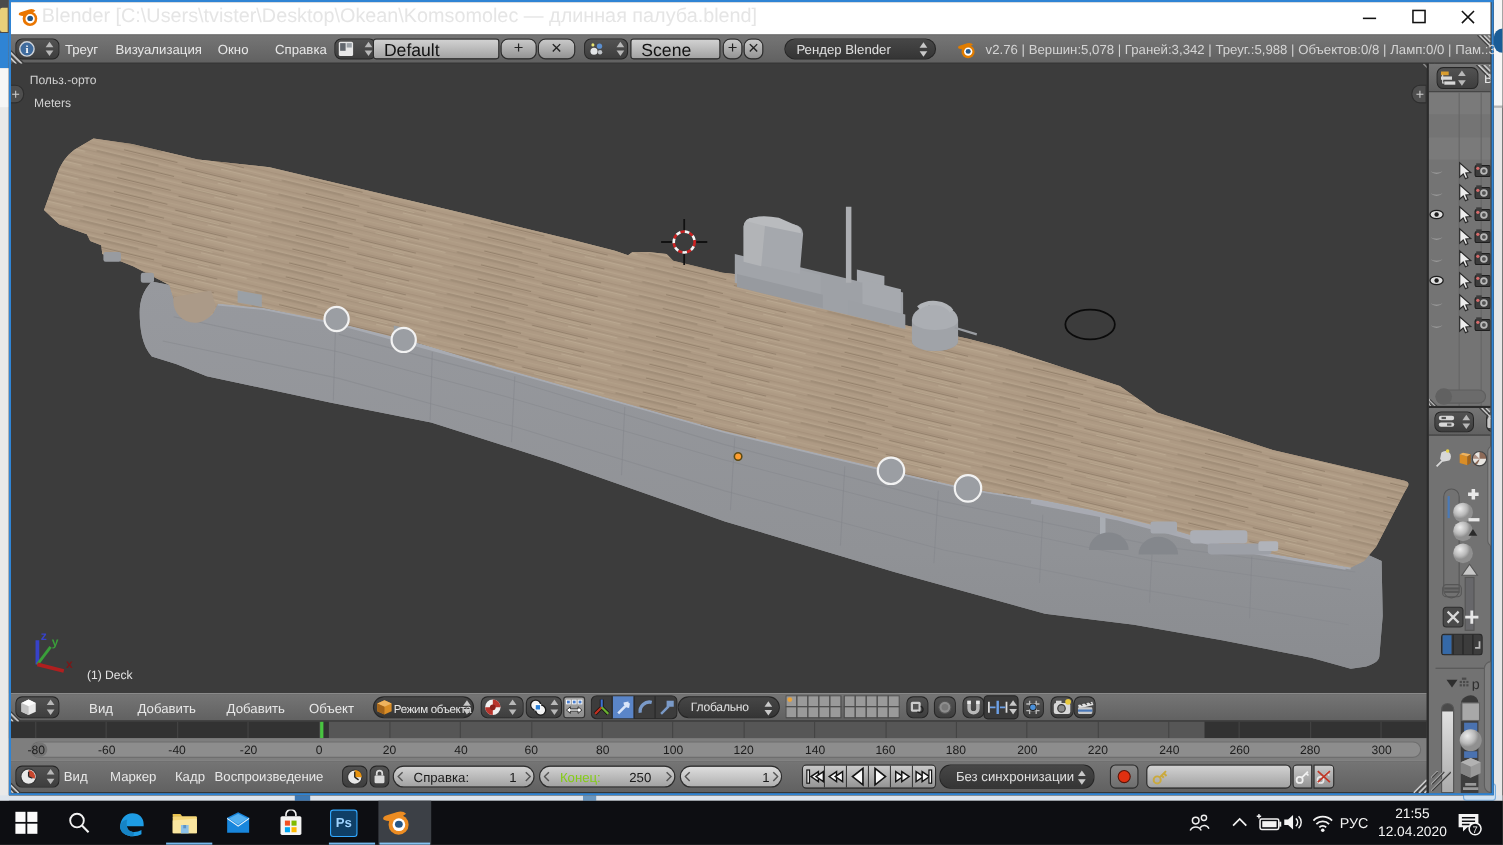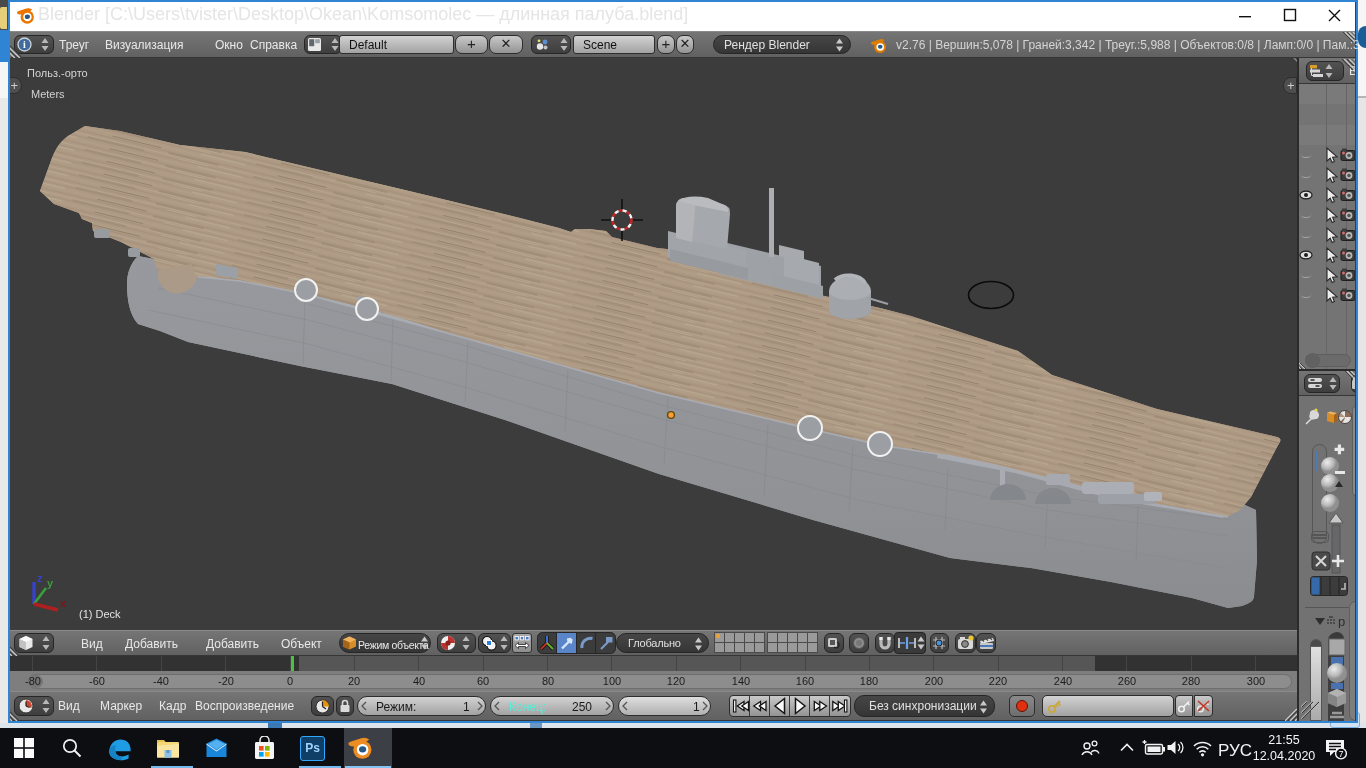--- a/index.html
+++ b/index.html
@@ -1,18 +1,18 @@
 <!DOCTYPE html>
 <html><head><meta charset="utf-8"><style>
 *{margin:0;padding:0;box-sizing:border-box}
 html,body{width:1366px;height:768px;overflow:hidden;font-family:"Liberation Sans",sans-serif}
 body{position:relative;background:#3c3c3c}
 .a{position:absolute}
 .t{position:absolute;font-size:12px;color:#e8e8e8;white-space:nowrap}
-.fld{position:absolute;background:linear-gradient(#d2d2d2,#a2a2a2);border:1px solid #2d2d2d;border-radius:10px;color:#111;font-size:12px}
+.fld{position:absolute;background:linear-gradient(#d2d2d2,#a2a2a2);border:1px solid #2d2d2d;border-radius:10px;color:#111;font-size:16px}
 .dk{position:absolute;background:linear-gradient(#464646,#353535);border:1px solid #262626;border-radius:10px;color:#e0e0e0;font-size:12px}
 .wbtn{position:absolute;background:linear-gradient(#c9c9c9,#939393);border:1px solid #2d2d2d;border-radius:7px;color:#222}
 .ebtn{position:absolute;background:linear-gradient(#525252,#3e3e3e);border:1px solid #262626;border-radius:6px}
 .hdr{position:absolute;left:8px;width:1289px;background:linear-gradient(#757575 0,#6e6e6e 35%,#616161 100%);border-top:1px solid #8a8a8a;border-bottom:1px solid #363636}
 </style></head><body>
 
 <div class="a" style="left:0;top:0;width:8px;height:728px;background:#bfbfbf"></div>
 <div class="a" style="left:0;top:0;width:8px;height:30px;background:#4a4a4a"></div>
 <div class="a" style="left:0;top:7px;width:7px;height:22px;background:#e7cf7a;border-radius:2px 0 0 2px"></div>
 <div class="a" style="left:0;top:30px;width:8px;height:32px;background:#2f84d4"></div>
@@ -54,21 +54,21 @@
 <div class="hdr" style="left:0;top:31px;height:27px;width:1347px"></div>
 <div class="ebtn" style="left:6px;top:35px;width:40px;height:19px"></div>
 <svg class="a" style="left:9px;top:37px" width="34" height="15" viewBox="0 0 34 15">
  <circle cx="7.5" cy="7.5" r="6.5" fill="#3f6b9d" stroke="#cfd4da" stroke-width="1.3"></circle>
  <text x="7.5" y="11" font-size="10" font-weight="bold" fill="#fff" text-anchor="middle" font-family="Liberation Serif">i</text>
  <path d="M28 1 l3.5 5 h-7z" fill="#b8b8b8"></path>
       <path d="M28 14 l3.5 -5 h-7z" fill="#b8b8b8"></path>
 </svg>
 <div class="t" style="left:51px;top:38px">Треуг</div>
 <div class="t" style="left:97px;top:38px">Визуализация</div>
-<div class="t" style="left:207px;top:38px">Окно</div>
+<div class="t" style="left:190px;top:38px">Окно</div>
 <div class="t" style="left:242px;top:38px">Справка</div>
 <div class="ebtn" style="left:296px;top:35px;width:38px;height:19px"></div>
 <svg class="a" style="left:299px;top:37px" width="34" height="15" viewBox="0 0 34 15">
  <rect x="1" y="1" width="13" height="13" rx="1.5" fill="#e8e8e8"></rect>
  <rect x="2.2" y="2.2" width="5" height="7" fill="#62676d"></rect>
  <rect x="8.2" y="2.2" width="4.6" height="4" fill="#9aa0a6"></rect>
  <path d="M28 1 l3.5 5 h-7z" fill="#b8b8b8"></path>
       <path d="M28 14 l3.5 -5 h-7z" fill="#b8b8b8"></path>
 </svg>
 <div class="fld" style="left:331px;top:35px;width:115px;height:19px;border-radius:3px;padding:2px 0 0 9px">Default</div>
@@ -445,28 +445,28 @@
 <div class="ebtn" style="left:328px;top:696px;width:18px;height:20px"></div>
 <svg class="a" style="left:330px;top:698px" width="14" height="16" viewBox="0 0 14 16">
       <rect x="2.5" y="7" width="9" height="7" rx="1" fill="#dadada"></rect>
       <path d="M4.5 7 V5 a2.5 2.5 0 0 1 5 0 V7" fill="none" stroke="#dadada" stroke-width="1.6"></path>
     </svg>
 <div class="fld" style="left:349px;top:696px;width:129px;height:20px"></div>
 <svg class="a" style="left:353px;top:701px" width="122" height="10" viewBox="0 0 122 10">
       <path d="M5 1 L1 5 5 9" fill="none" stroke="#555" stroke-width="1.3"></path>
       <path d="M117 1 L121 5 117 9" fill="none" stroke="#555" stroke-width="1.3"></path>
     </svg>
-<div class="t" style="left:368px;top:700px;color:#1a1a1a">Режим:</div>
+<div class="t" style="left:368px;top:700px;color:#1a1a1a">Справка:</div>
 <div class="t" style="left:455px;top:700px;color:#1a1a1a">1</div>
 <div class="fld" style="left:482px;top:696px;width:124px;height:20px"></div>
 <svg class="a" style="left:486px;top:701px" width="117" height="10" viewBox="0 0 117 10">
       <path d="M5 1 L1 5 5 9" fill="none" stroke="#555" stroke-width="1.3"></path>
       <path d="M112 1 L116 5 112 9" fill="none" stroke="#555" stroke-width="1.3"></path>
     </svg>
-<div class="t" style="left:501px;top:700px;color:#5eead4">Конец:</div>
+<div class="t" style="left:501px;top:700px;color:#84cc16">Конец:</div>
 <div class="t" style="left:564px;top:700px;color:#1a1a1a">250</div>
 <div class="fld" style="left:610px;top:696px;width:93px;height:20px;background:linear-gradient(#dedede,#b0b0b0)"></div>
 <svg class="a" style="left:614px;top:701px" width="86" height="10" viewBox="0 0 86 10">
       <path d="M5 1 L1 5 5 9" fill="none" stroke="#555" stroke-width="1.3"></path>
       <path d="M81 1 L85 5 81 9" fill="none" stroke="#555" stroke-width="1.3"></path>
     </svg>
 <div class="t" style="left:685px;top:700px;color:#1a1a1a">1</div>
 
 <div class="wbtn" style="left:721px;top:695px;width:122px;height:22px;border-radius:4px"></div>
 <svg class="a" style="left:721px;top:695px" width="122" height="22" viewBox="0 0 122 22">
@@ -836,21 +836,21 @@
  <svg class="a" style="left:1166px;top:11px" width="19" height="17" viewBox="0 0 19 17">
   <path d="M1.5 6 H5 L9.5 2 V15 L5 11 H1.5Z" fill="#f2f2f2"></path>
   <path d="M12 5 a4.4 4.4 0 0 1 0 7 M14.5 3 a7.4 7.4 0 0 1 0 11" fill="none" stroke="#f2f2f2" stroke-width="1.3"></path>
  </svg>
  <svg class="a" style="left:1192px;top:11px" width="21" height="18" viewBox="0 0 21 18">
   <path d="M2 7 a12 12 0 0 1 17 0" fill="none" stroke="#f2f2f2" stroke-width="1.6"></path>
   <path d="M4.7 10.2 a8 8 0 0 1 11.6 0" fill="none" stroke="#f2f2f2" stroke-width="1.6"></path>
   <path d="M7.4 13.2 a4.2 4.2 0 0 1 6.2 0" fill="none" stroke="#f2f2f2" stroke-width="1.6"></path>
   <circle cx="10.5" cy="15.8" r="1.6" fill="#f2f2f2"></circle>
  </svg>
- <div class="t" style="left:1218px;top:13px;font-size:17px;color:#f2f2f2">РУС</div>
+ <div class="t" style="left:1218px;top:13px;font-size:13px;color:#f2f2f2">РУС</div>
  <div class="t" style="left:1262px;top:5px;width:44px;text-align:center;font-size:12.5px;color:#f5f5f5">21:55</div>
  <div class="t" style="left:1250px;top:21px;width:68px;text-align:center;font-size:12.5px;color:#f5f5f5">12.04.2020</div>
  <svg class="a" style="left:1324px;top:10px" width="24" height="22" viewBox="0 0 24 22">
   <path d="M2 2 h18 v12 h-10 l-4 4 v-4 h-4z" fill="#f4f4f4"></path>
   <path d="M5 5.5 h12 M5 8.5 h12 M5 11.5 h7" stroke="#0d0e12" stroke-width="1.4"></path>
   <circle cx="17" cy="15.5" r="5.4" fill="#0d0e12" stroke="#f4f4f4" stroke-width="1.4"></circle>
   <text x="17" y="19.2" font-size="8.5" fill="#fff" text-anchor="middle" font-family="Liberation Sans">7</text>
  </svg>
 </div>
 

